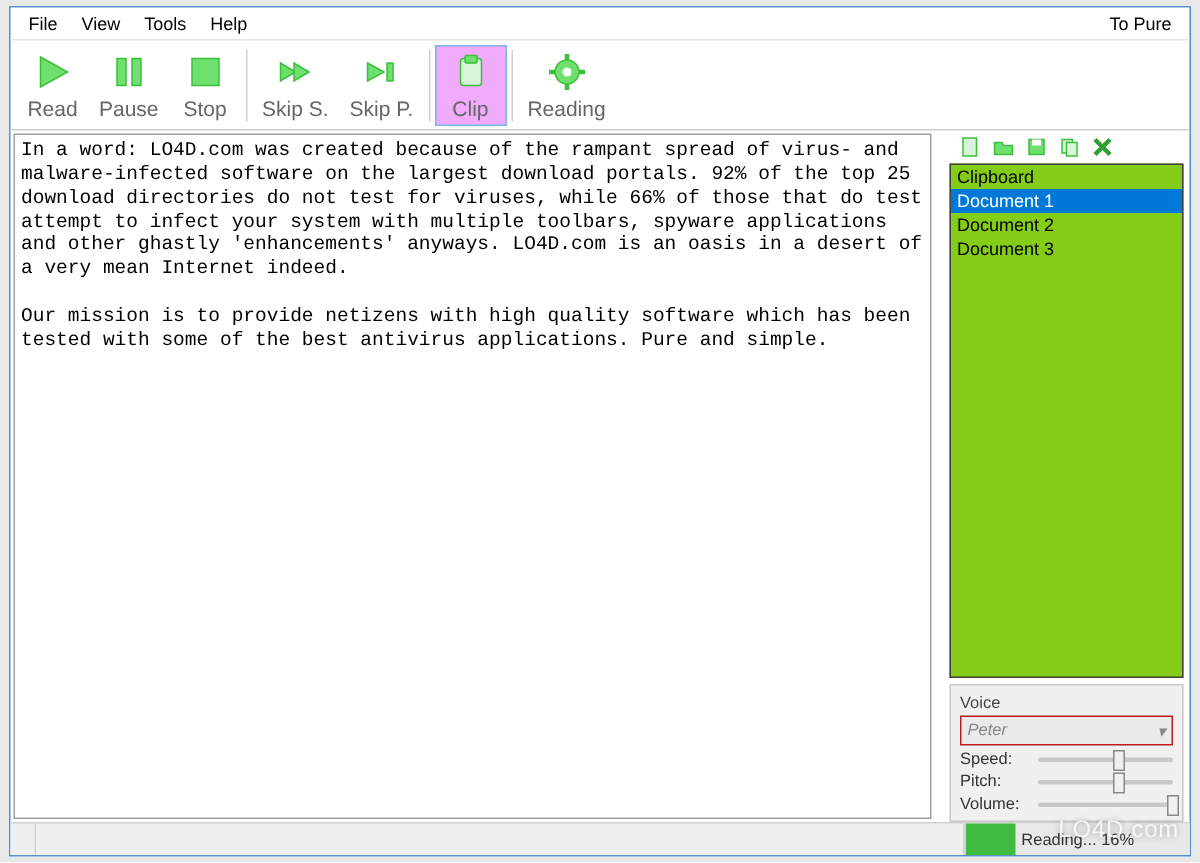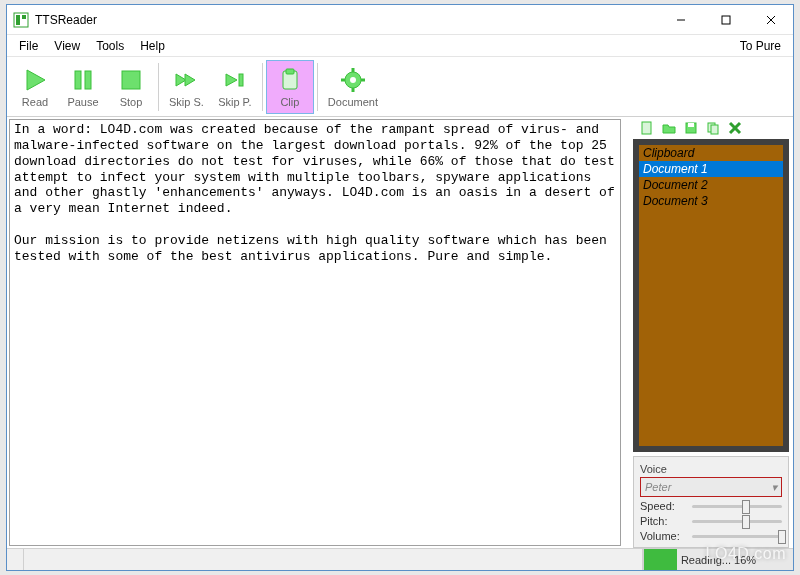--- a/index.html
+++ b/index.html
@@ -72,21 +72,21 @@
     }
     .tbtn {
       min-width: 48px;
       height: 54px;
       display: flex;
       flex-direction: column;
       align-items: center;
       justify-content: center;
       padding: 2px 6px;
       border: 1px solid transparent;
-      font-size: 11px;
+      font-size: 14px;
       color: #666;
       cursor: default;
     }
     .tbtn .ticon { width: 28px; height: 28px; display:flex; align-items:center; justify-content:center; margin-bottom: 2px; }
     .tbtn.active {
       background: #f0abfc;
       border: 1px solid #7ab6e8;
     }
     .tsep {
       width: 1px; height: 48px; background: #d0d0d0; margin: 0 3px;
@@ -120,25 +120,24 @@
     .side-icons {
       height: 20px;
       display: flex;
       gap: 6px;
       align-items: center;
       padding: 0 2px 2px 6px;
     }
     .side-icons .sicon { width:16px; height:16px; display:flex; align-items:center; justify-content:center; }
     .doclist {
       flex: 1;
-      border: 6px solid #404040;
-      background: #a16207;
+      border: 1px solid #404040;
+      background: #84cc16;
       overflow: auto;
       font-size: 12px;
-      font-style: italic;
     }
     .docitem {
       padding: 0 4px;
       line-height: 16px;
       cursor: default;
     }
     .docitem.selected {
       background: #0078d7;
       color: #fff;
     }
@@ -210,48 +209,20 @@
       letter-spacing: 0.5px;
     }
   </style>
 </head>
 <body>
 
 <div class="frame"></div>
 
 <div class="window">
 
-  <div class="titlebar">
-    <span class="app-icon">
-      <svg width="16" height="16" viewBox="0 0 16 16">
-          <rect x="1" y="1" width="14" height="14" fill="#fff" stroke="#2fa02f"></rect>
-          <rect x="3" y="3" width="4" height="10" fill="#2fa02f"></rect>
-          <rect x="9" y="3" width="4" height="4" fill="#2fa02f"></rect>
-        </svg>
-    </span>
-    <span class="title">TTSReader</span>
-    <div class="winctrls">
-      <div class="winctrl">
-        <svg width="10" height="10" viewBox="0 0 10 10">
-            <line x1="1" y1="5" x2="9" y2="5" stroke="#000" stroke-width="1"></line>
-          </svg>
-      </div>
-      <div class="winctrl">
-        <svg width="10" height="10" viewBox="0 0 10 10">
-            <rect x="1" y="1" width="8" height="8" fill="none" stroke="#000" stroke-width="1"></rect>
-          </svg>
-      </div>
-      <div class="winctrl">
-        <svg width="10" height="10" viewBox="0 0 10 10">
-            <line x1="1" y1="1" x2="9" y2="9" stroke="#000" stroke-width="1"></line>
-            <line x1="9" y1="1" x2="1" y2="9" stroke="#000" stroke-width="1"></line>
-          </svg>
-      </div>
-    </div>
-  </div>
 
   <div class="menubar">
     <div class="menuitem">File</div>
     <div class="menuitem">View</div>
     <div class="menuitem">Tools</div>
     <div class="menuitem">Help</div>
     <div class="spacer"></div>
     <div class="menuitem">To Pure</div>
   </div>
 
@@ -317,21 +288,21 @@
             <circle cx="13" cy="13" r="8" fill="#6de06d" stroke="#3bbf3b"></circle>
             <circle cx="13" cy="13" r="3" fill="#fff"></circle>
             <g stroke="#3bbf3b" stroke-width="3">
               <line x1="13" y1="1" x2="13" y2="5"></line>
               <line x1="13" y1="21" x2="13" y2="25"></line>
               <line x1="1" y1="13" x2="5" y2="13"></line>
               <line x1="21" y1="13" x2="25" y2="13"></line>
             </g>
           </svg>
       </span>
-      <span>Document</span>
+      <span>Reading</span>
     </div>
   </div>
 
   <div class="main">
     <div class="editor" contenteditable="true" style="">In a word: LO4D.com was created because of the rampant spread of virus- and malware-infected software on the largest download portals. 92% of the top 25 download directories do not test for viruses, while 66% of those that do test attempt to infect your system with multiple toolbars, spyware applications and other ghastly 'enhancements' anyways. LO4D.com is an oasis in a desert of a very mean Internet indeed.
 
 Our mission is to provide netizens with high quality software which has been tested with some of the best antivirus applications. Pure and simple.</div>
 
     <div class="sidebar">
       <div class="side-icons">

